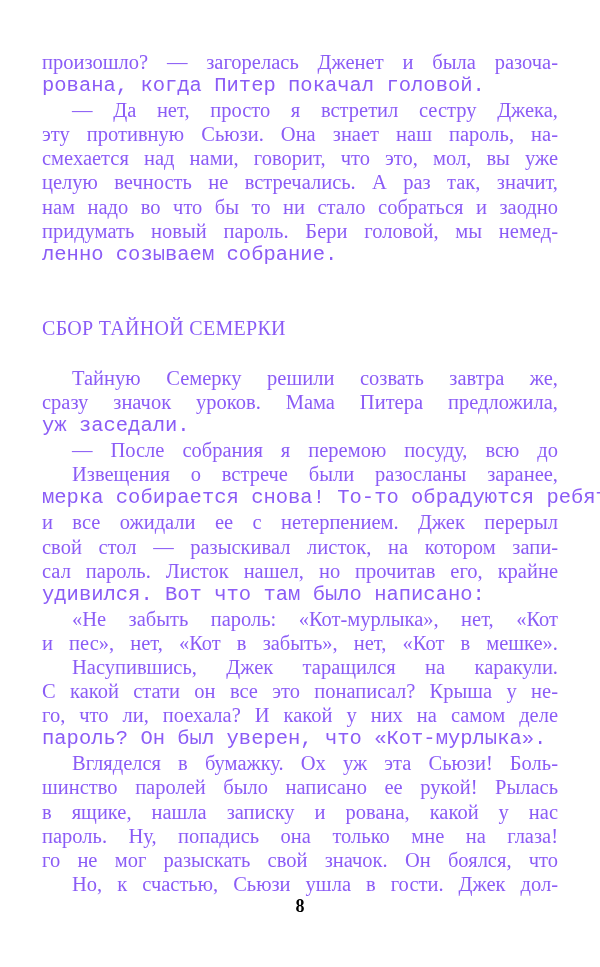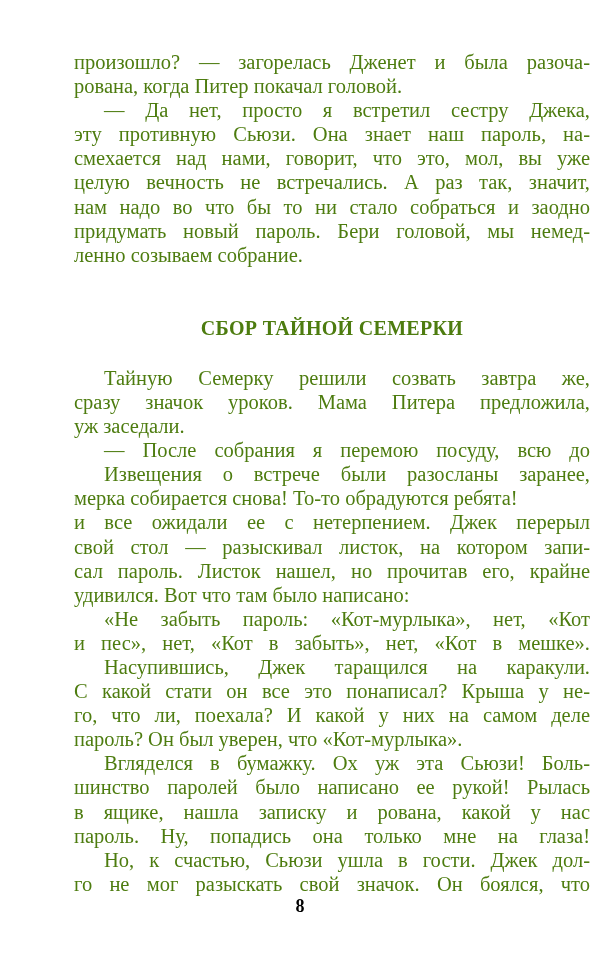--- a/index.html
+++ b/index.html
@@ -1,27 +1,27 @@
 <!DOCTYPE html>
 <html><head>
 <meta charset="utf-8">
 <style>
   html, body { margin: 0; padding: 0; background: #ffffff; }
   body { width: 600px; height: 967px; position: relative; overflow: hidden; }
   .page {
     position: absolute; left: 42px; top: 50px; width: 516px;
     font-family: "Liberation Serif", "DejaVu Serif", serif;
-    font-size: 20.5px; line-height: 24.1px; color: #4d7c0f; margin-left: 32px;
+    font-size: 20.5px; line-height: 24.1px; color: #8b5cf6;
   }
   .line { display: block; text-align: justify; text-align-last: justify; white-space: nowrap; height: 24.1px; }
-  .line.last { text-align-last: left; }
+  .line.last { text-align-last: left; font-family: Liberation Mono, monospace; }
   .line.indent { padding-left: 30px; }
   .heading {
     font-family: "Liberation Serif", "DejaVu Serif", serif;
-    font-weight: bold; font-size: 20px; text-align: center;
+    font-weight: normal; font-size: 20px; text-align: left;
     margin: 49px 0 26px 0; letter-spacing: 0.3px; height: 24px; line-height: 24px;
   }
   .page-number {
     position: absolute; left: 0; width: 600px; top: 896px; text-align: center;
     font-family: "Liberation Serif", "DejaVu Serif", serif; font-weight: bold; font-size: 18px;
   }
 </style>
 </head>
 <body>
 
@@ -54,18 +54,18 @@
     <span class="line indent">«Не забыть пароль: «Кот-мурлыка», нет, «Кот</span>
     <span class="line">и пес», нет, «Кот в забыть», нет, «Кот в мешке».</span>
     <span class="line indent">Насупившись, Джек таращился на каракули.</span>
     <span class="line">С какой стати он все это понаписал? Крыша у не-</span>
     <span class="line">го, что ли, поехала? И какой у них на самом деле</span>
     <span class="line last">пароль? Он был уверен, что «Кот-мурлыка».</span>
     <span class="line indent">Вгляделся в бумажку. Ох уж эта Сьюзи! Боль-</span>
     <span class="line">шинство паролей было написано ее рукой! Рылась</span>
     <span class="line">в ящике, нашла записку и рована, какой у нас</span>
     <span class="line">пароль. Ну, попадись она только мне на глаза!</span>
+    <span class="line">го не мог разыскать свой значок. Он боялся, что</span>
     <span class="line indent">Но, к счастью, Сьюзи ушла в гости. Джек дол-</span>
-    <span class="line">го не мог разыскать свой значок. Он боялся, что</span>
   </div>
 </div>
 
 <div class="page-number">8</div>
 
 </body></html>

